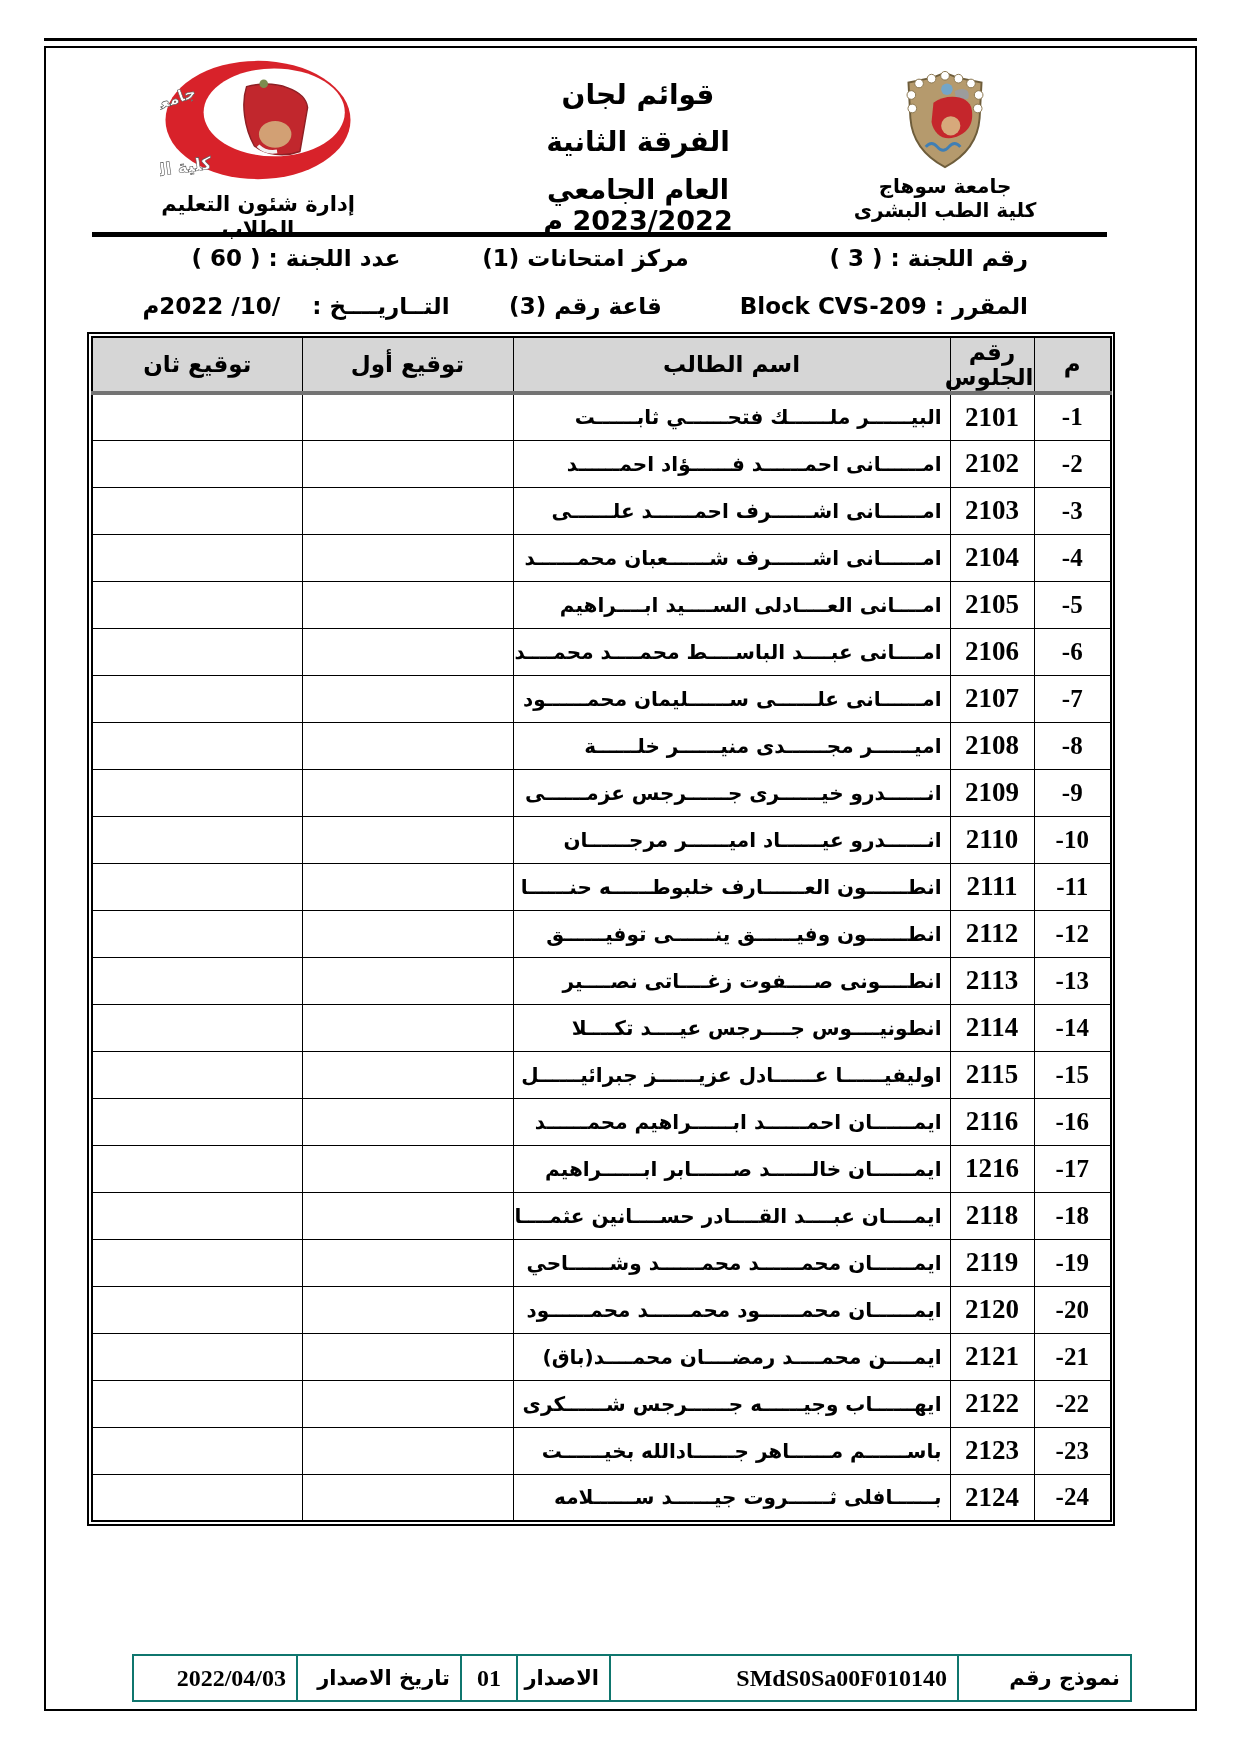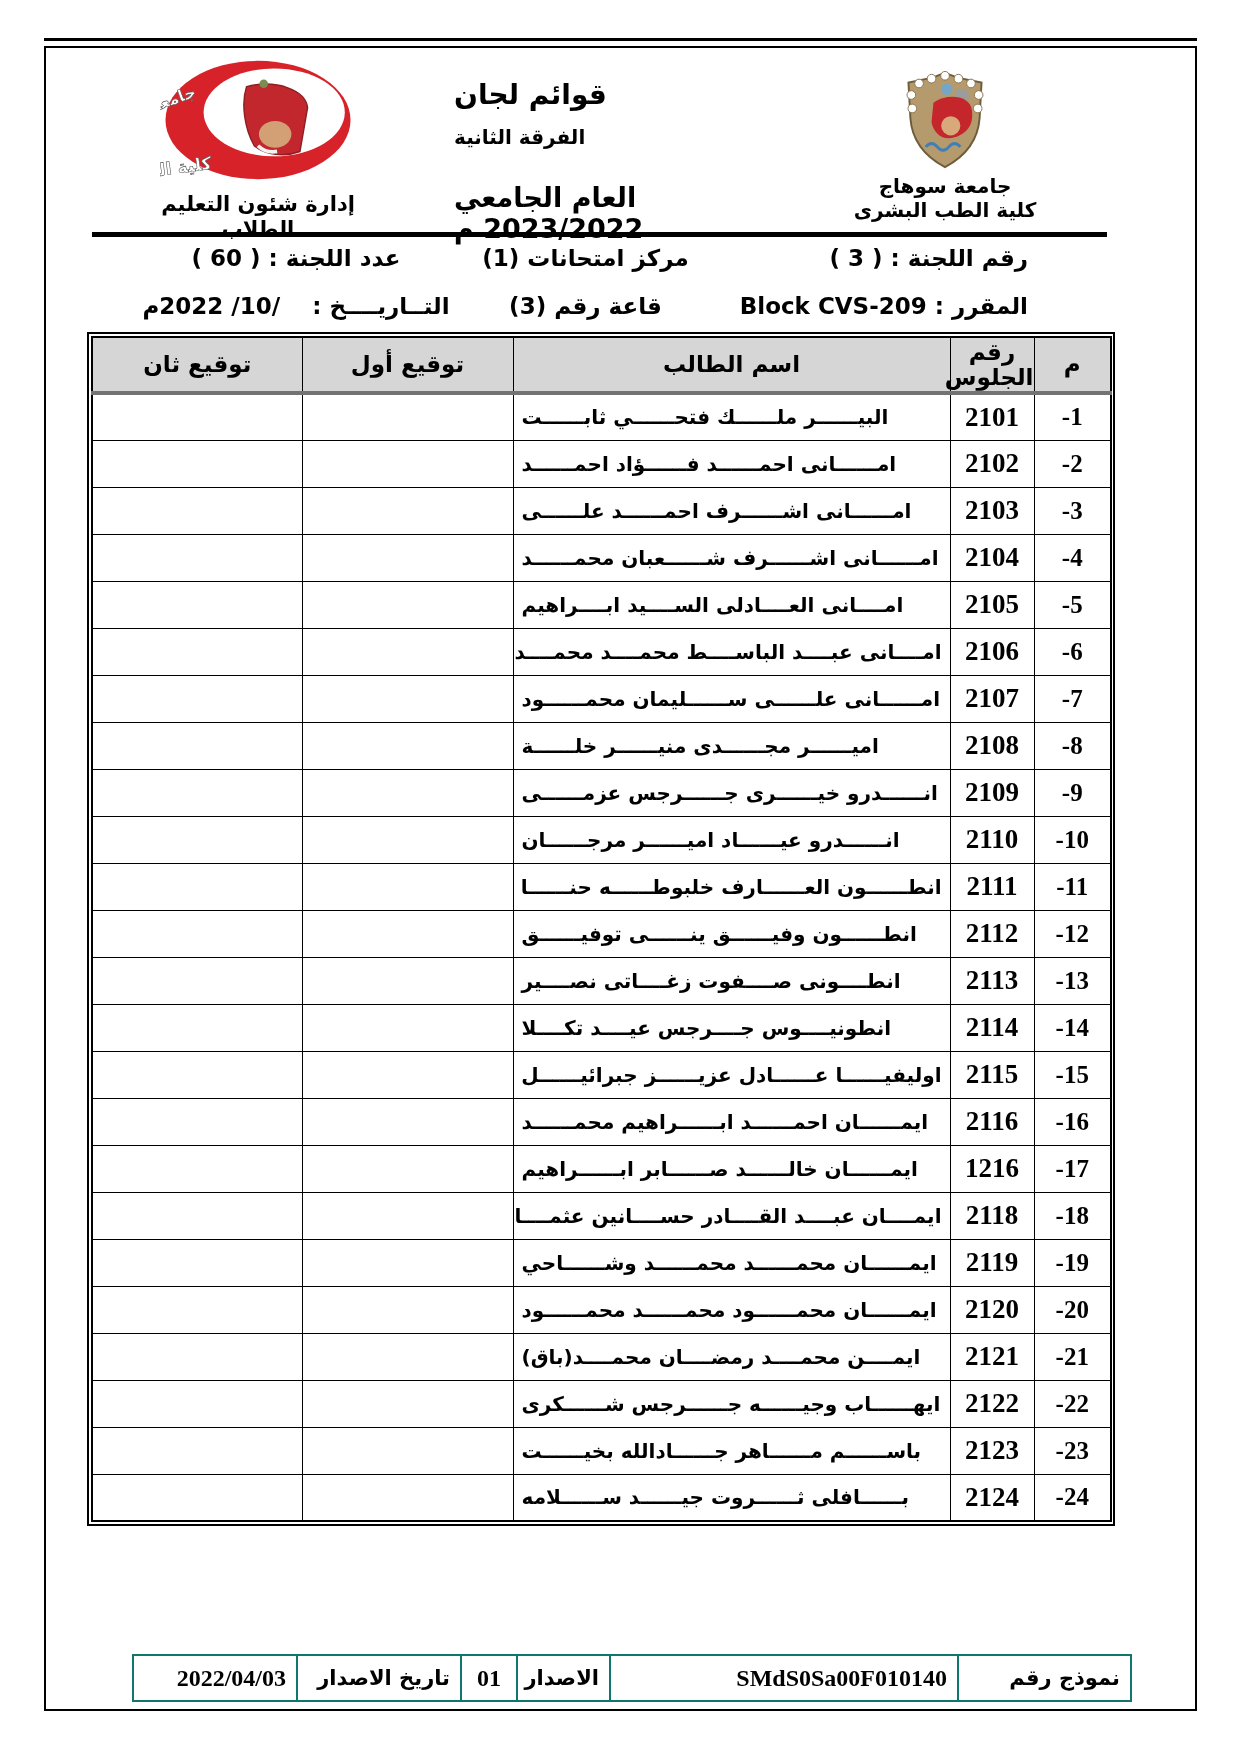--- a/index.html
+++ b/index.html
@@ -21,25 +21,25 @@
     border: 2px solid #000;
   }
   
   .org-right {
     position: absolute; top: 22px; right: 120px; width: 260px;
     text-align: center;
   }
   .org-right .logo { width: 100px; height: 100px; display: inline-block; }
   .org-line { font-weight: bold; font-size: 20px; line-height: 1.2; }
   .titles {
-    position: absolute; top: 30px; left: 408px; width: 320px;
-    text-align: left; font-weight: bold;
+    position: absolute; top: 30px; left: 432px; width: 320px;
+    text-align: center; font-weight: bold;
   }
   .titles .t1 { font-size: 28px; margin-bottom: 14px; }
-  .titles .t2 { font-size: 20px; margin-bottom: 33px; }
+  .titles .t2 { font-size: 28px; margin-bottom: 16px; }
   .titles .t3 { font-size: 27px; direction: rtl; }
   .org-left {
     position: absolute; top: 10px; left: 77px; width: 270px;
     text-align: center;
   }
   .org-left .logo { width: 196px; height: 124px; display: inline-block; }
   .org-left .org-line { margin-top: 6px; font-size: 21px; }
   .rule {
     position: absolute; top: 184px; left: 46px; width: 1015px; height: 5px;
     background: #000;
@@ -71,21 +71,21 @@
     text-align: center; direction: ltr;
     font-family: "Liberation Serif", "DejaVu Serif", serif;
     font-weight: bold; font-size: 25px;
   }
   td.c-seat {
     text-align: center; direction: ltr;
     font-family: "Liberation Serif", "DejaVu Serif", serif;
     font-weight: bold; font-size: 27px;
   }
   td.c-name {
-    text-align: left; font-weight: bold; font-size: 20px;
+    text-align: right; font-weight: bold; font-size: 20px;
     padding: 0 8px; white-space: nowrap; overflow: hidden;
   }
   
   .footer-wrap { position: absolute; top: 1606px; left: 86px; width: 998px; }
   table.footer {
     width: 100%; border-collapse: collapse; direction: rtl; table-layout: fixed;
   }
   table.footer td {
     border: 2px solid #0f766e; height: 46px; vertical-align: middle;
     font-weight: bold; padding: 0 10px;

